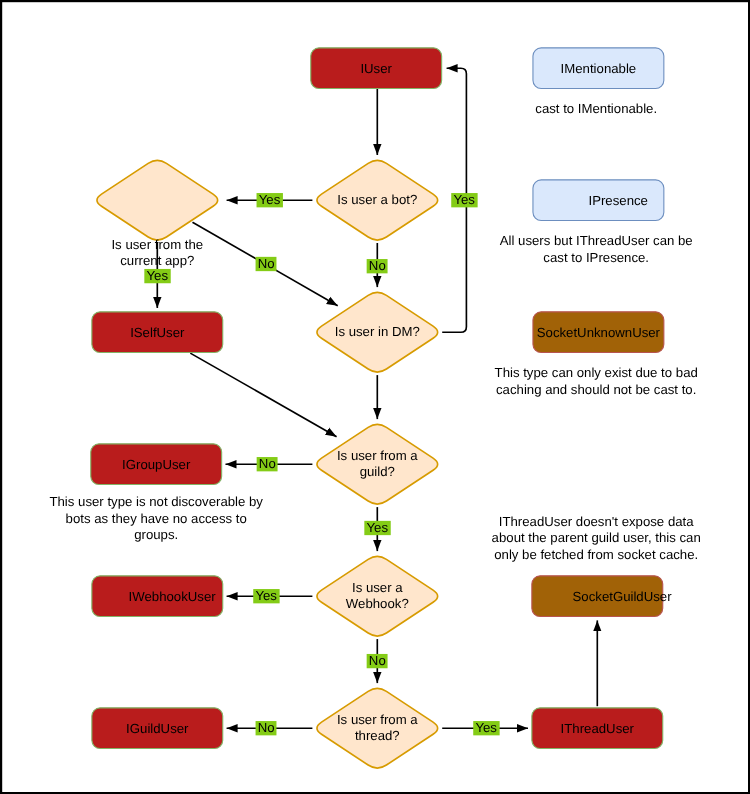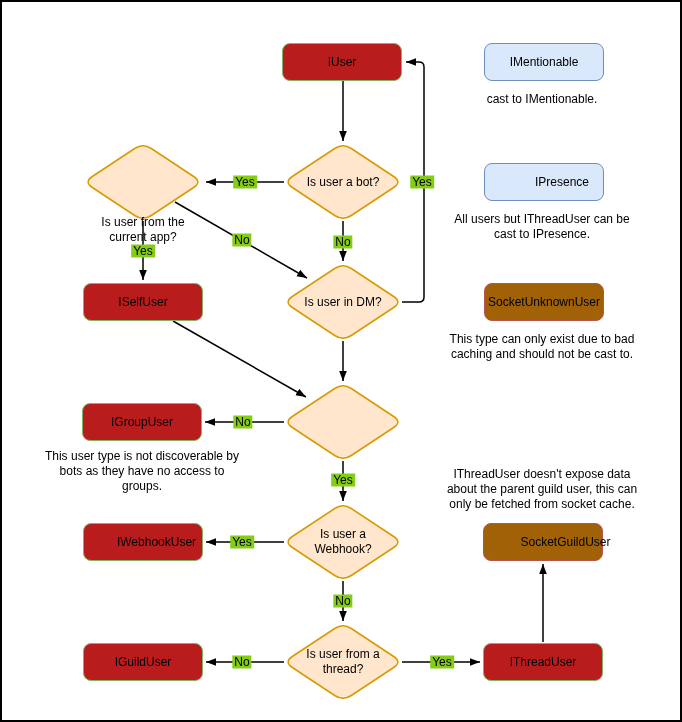--- a/index.html
+++ b/index.html
@@ -105,20 +105,21 @@
   <div class="node node-green" style="left:81px;top:641px;">
       <span>IGuildUser</span>
     </div>
   <div class="node node-green" style="left:481px;top:641px;">
       <span>IThreadUser</span>
     </div>
 
   <div class="dlabel" style="left:341px;top:180px;">Is user a bot?</div>
   <div class="dlabel" style="left:141px;top:180px;margin-top:48px;">Is user from the current app?</div>
   <div class="dlabel" style="left:341px;top:300px;">Is user in DM?</div>
+  <div class="dlabel" style="left:341px;top:420px;">Is user from a guild?</div>
   <div class="dlabel" style="left:341px;top:540px;">Is user a Webhook?</div>
   <div class="dlabel" style="left:341px;top:660px;">Is user from a thread?</div>
 
   <div class="elabel" style="left:243px;top:180px;">Yes</div>
   <div class="elabel" style="left:341px;top:240px;">No</div>
   <div class="elabel" style="left:141px;top:249px;">Yes</div>
   <div class="elabel" style="left:240px;top:238px;">No</div>
   <div class="elabel" style="left:420px;top:180px;">Yes</div>
   <div class="elabel" style="left:241px;top:420px;">No</div>
   <div class="elabel" style="left:341px;top:478px;">Yes</div>

